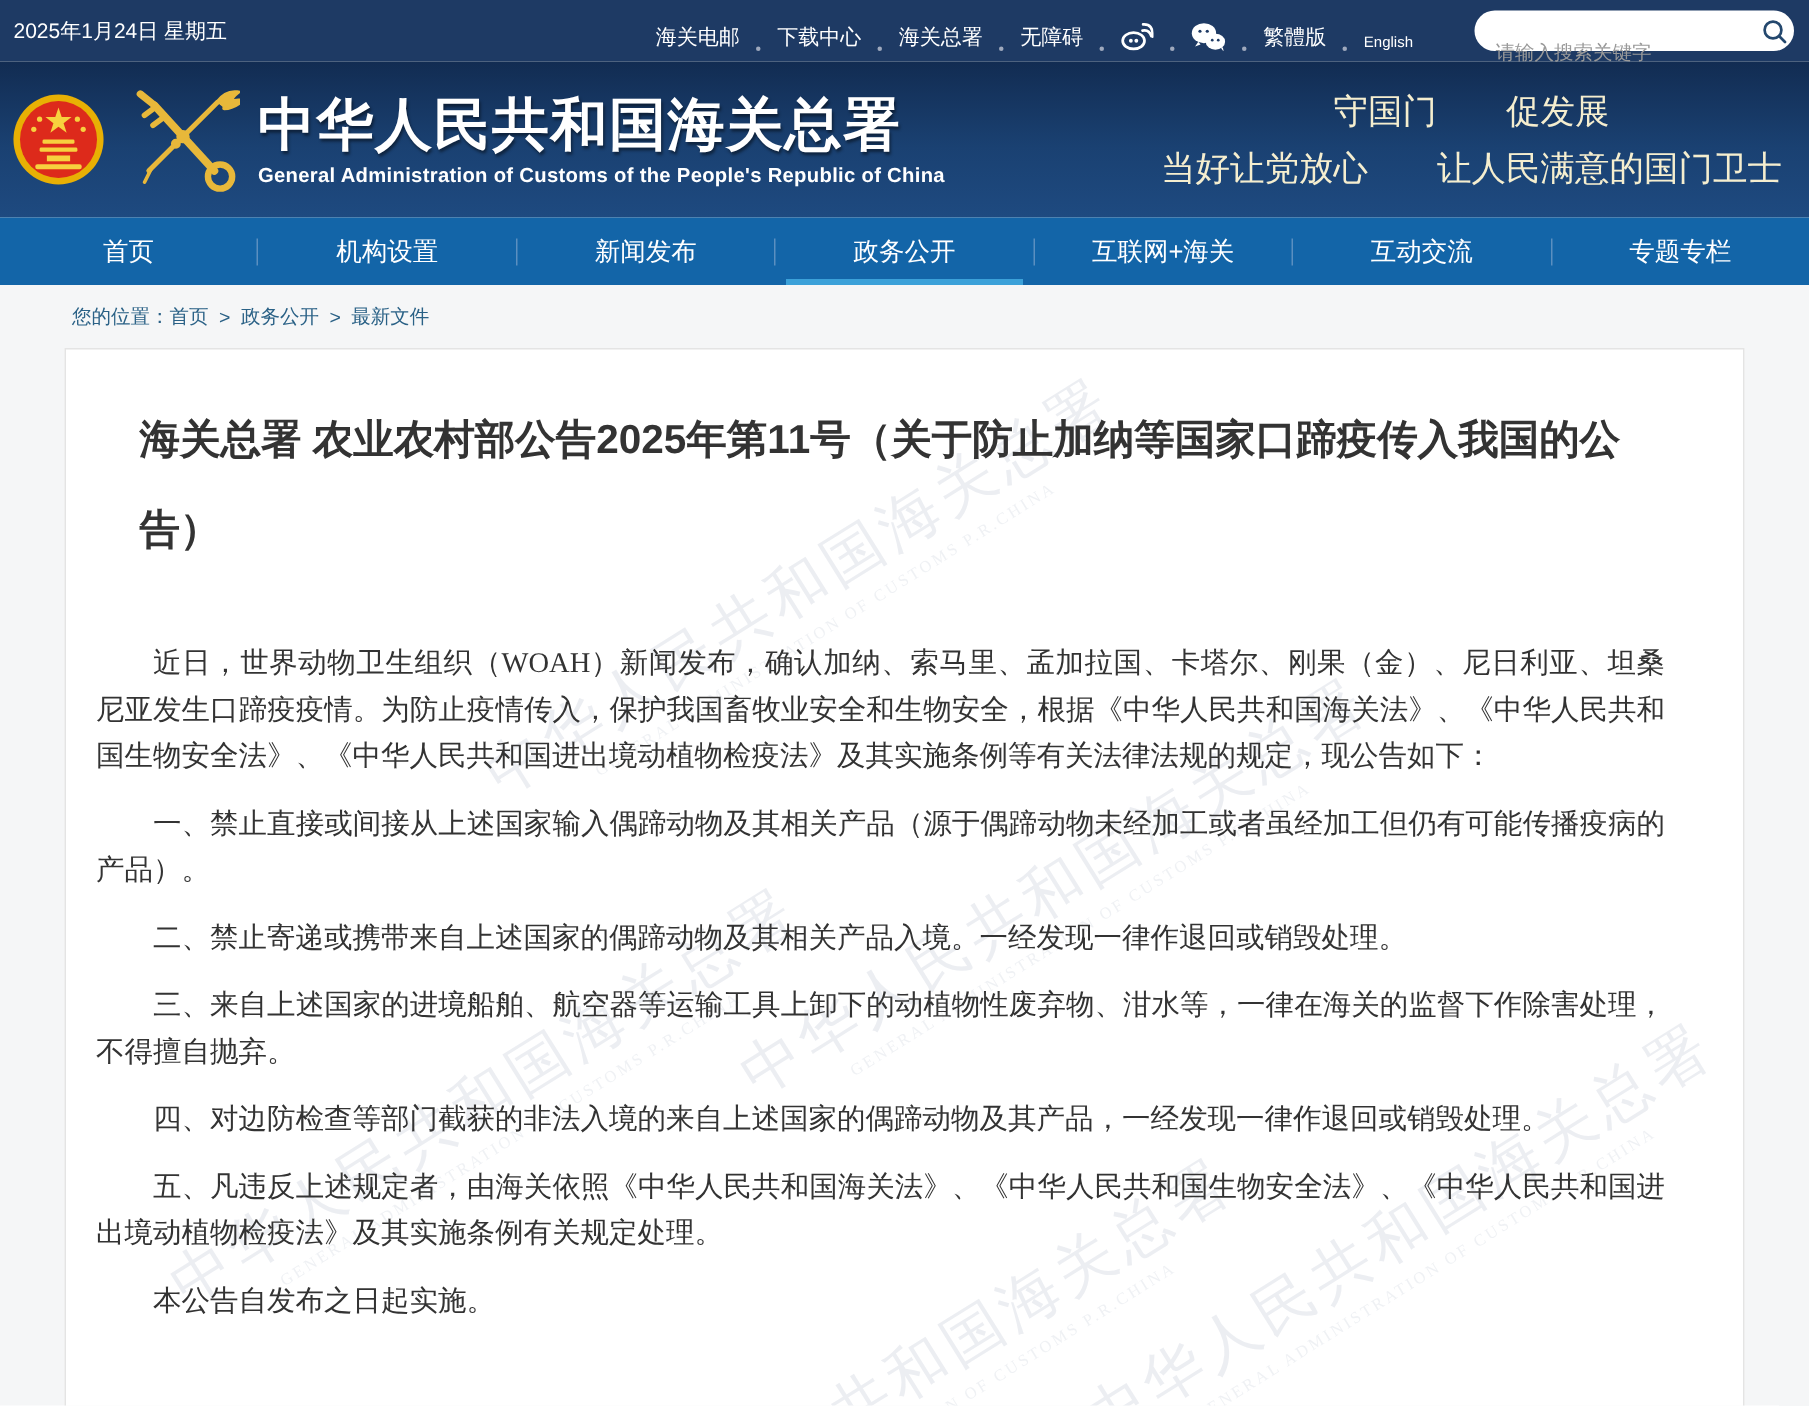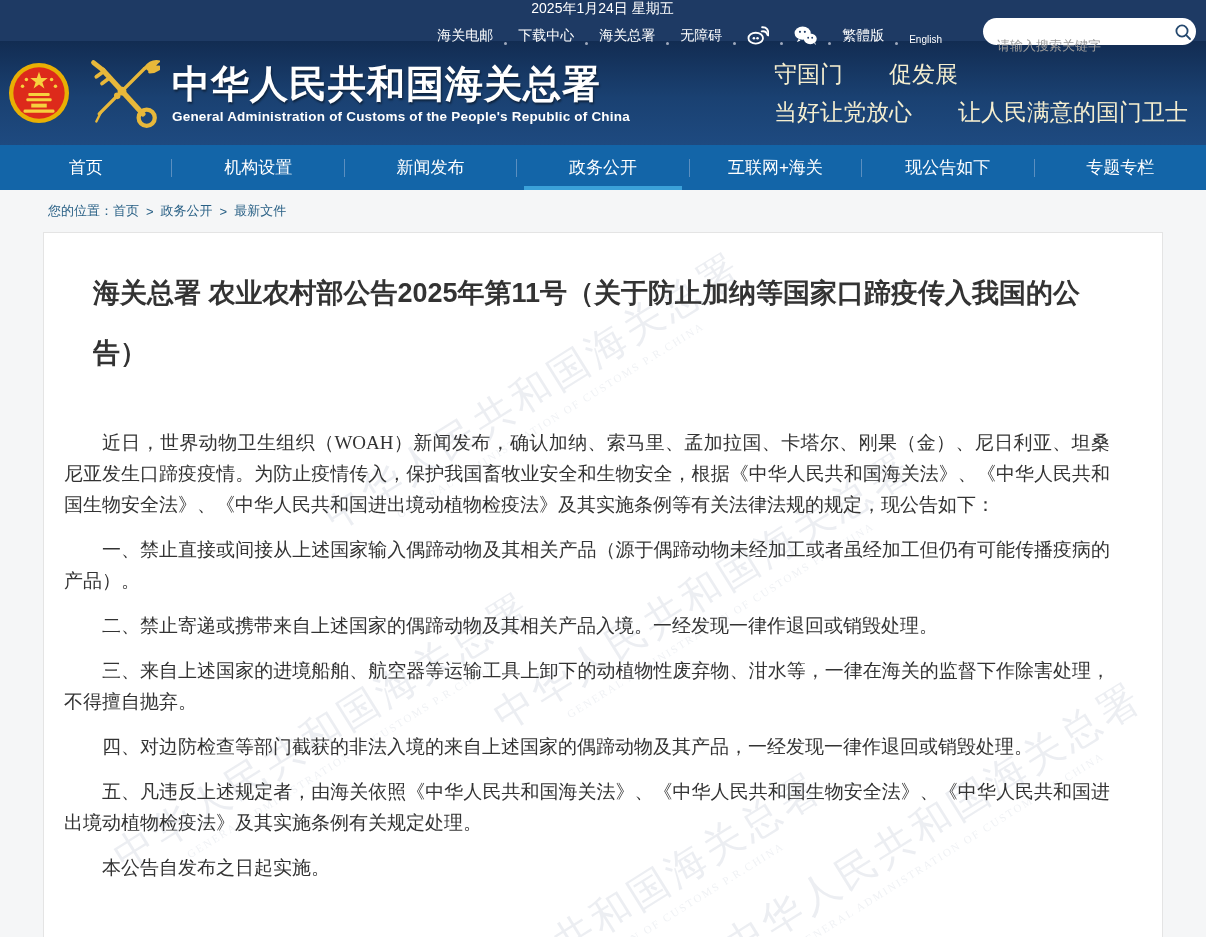--- a/index.html
+++ b/index.html
@@ -1,39 +1,39 @@
 <!DOCTYPE html>
 <html><head>
 <meta charset="utf-8">
 <style>
   * { margin:0; padding:0; box-sizing:border-box; }
   html,body { width:1206px; height:937px; overflow:hidden; }
   body { font-family:"Liberation Sans","DejaVu Sans",sans-serif; background:#f5f6f7; }
 
   
-  .topbar { height:41px; background:#1e3a64; color:#fff; display:flex; align-items:center; padding:0 10px 0 9px;flex-direction:column; }
+  .topbar { height:41px; background:#1e3a64; color:#fff; display:flex; align-items:center; padding:0 10px 0 9px; }
   .topbar .date { font-size:14px; }
   .topbar .right { margin-left:auto; display:flex; align-items:flex-end; gap:11px; font-size:14px; }
   .topbar a.tlink { color:#fff; text-decoration:none; cursor:pointer; }
   .topbar .sep-dot { width:3px; height:3px; border-radius:50%; background:#9fa9bd; display:inline-block; }
   .topbar .eng { font-size:10px; }
   .icon-btn { display:flex; align-items:center; cursor:pointer; }
 
   .searchbox { margin-left:30px; width:213px; height:27px; background:#fff; border-radius:14px; display:flex; align-items:center; padding:0 8px 0 14px; }
   .searchbox input { flex:1; border:none; outline:none; font-size:13px; color:#000000; background:transparent; font-family:inherit;margin-top:28px; }
   .searchbox input::placeholder { color:#999; }
 
   
   .header { height:104px; background:linear-gradient(180deg,#122c52 0%,#1a4172 55%,#1e4a80 100%); display:flex; align-items:center; padding:0 14px 0 8px; }
   .emblem { width:62px; height:62px; flex:0 0 auto; }
   .customs-logo { width:76px; height:76px; margin-left:14px; flex:0 0 auto; }
   .titleblock { margin-left:12px; color:#fff; }
   .titleblock .cn { font-size:38px; font-weight:bold; letter-spacing:1px; line-height:44px; text-shadow:1px 2px 2px rgba(0,0,0,.45); }
   .titleblock .en { font-size:13.5px; font-weight:bold; margin-top:3px; letter-spacing:.2px; }
-  .slogan { margin-left:auto; color:#f5eecf; padding-right:4px; }
+  .slogan { margin-left:auto; text-align:center; color:#f5eecf; padding-right:4px; }
   .slogan .l1 { font-size:23px; margin-bottom:7px; }
   .slogan .l2 { font-size:23px; }
 
   
   .nav { height:45px; background:#1365a8; display:flex; align-items:stretch; }
   .nav-item { flex:1; display:flex; align-items:center; justify-content:center; color:#fff; font-size:17px; cursor:pointer; position:relative; }
   .nav-item.active::after { content:""; position:absolute; bottom:0; left:50%; transform:translateX(-50%); width:158px; height:4px; background:#3ba1d9; }
   .nav-sep { width:1px; height:18px; background:#5b8fc0; align-self:center; }
 
   
@@ -146,21 +146,21 @@
   <div class="nav-item">首页</div>
   <div class="nav-sep"></div>
   <div class="nav-item">机构设置</div>
   <div class="nav-sep"></div>
   <div class="nav-item">新闻发布</div>
   <div class="nav-sep"></div>
   <div class="nav-item active">政务公开</div>
   <div class="nav-sep"></div>
   <div class="nav-item">互联网+海关</div>
   <div class="nav-sep"></div>
-  <div class="nav-item">现公告如下</div>
+  <div class="nav-item">互动交流</div>
   <div class="nav-sep"></div>
   <div class="nav-item">专题专栏</div>
 </div>
 
 <div class="breadcrumb">
   <span>您的位置：</span>
   <a>首页</a>
   <span class="gt">&gt;</span>
   <a>政务公开</a>
   <span class="gt">&gt;</span>

